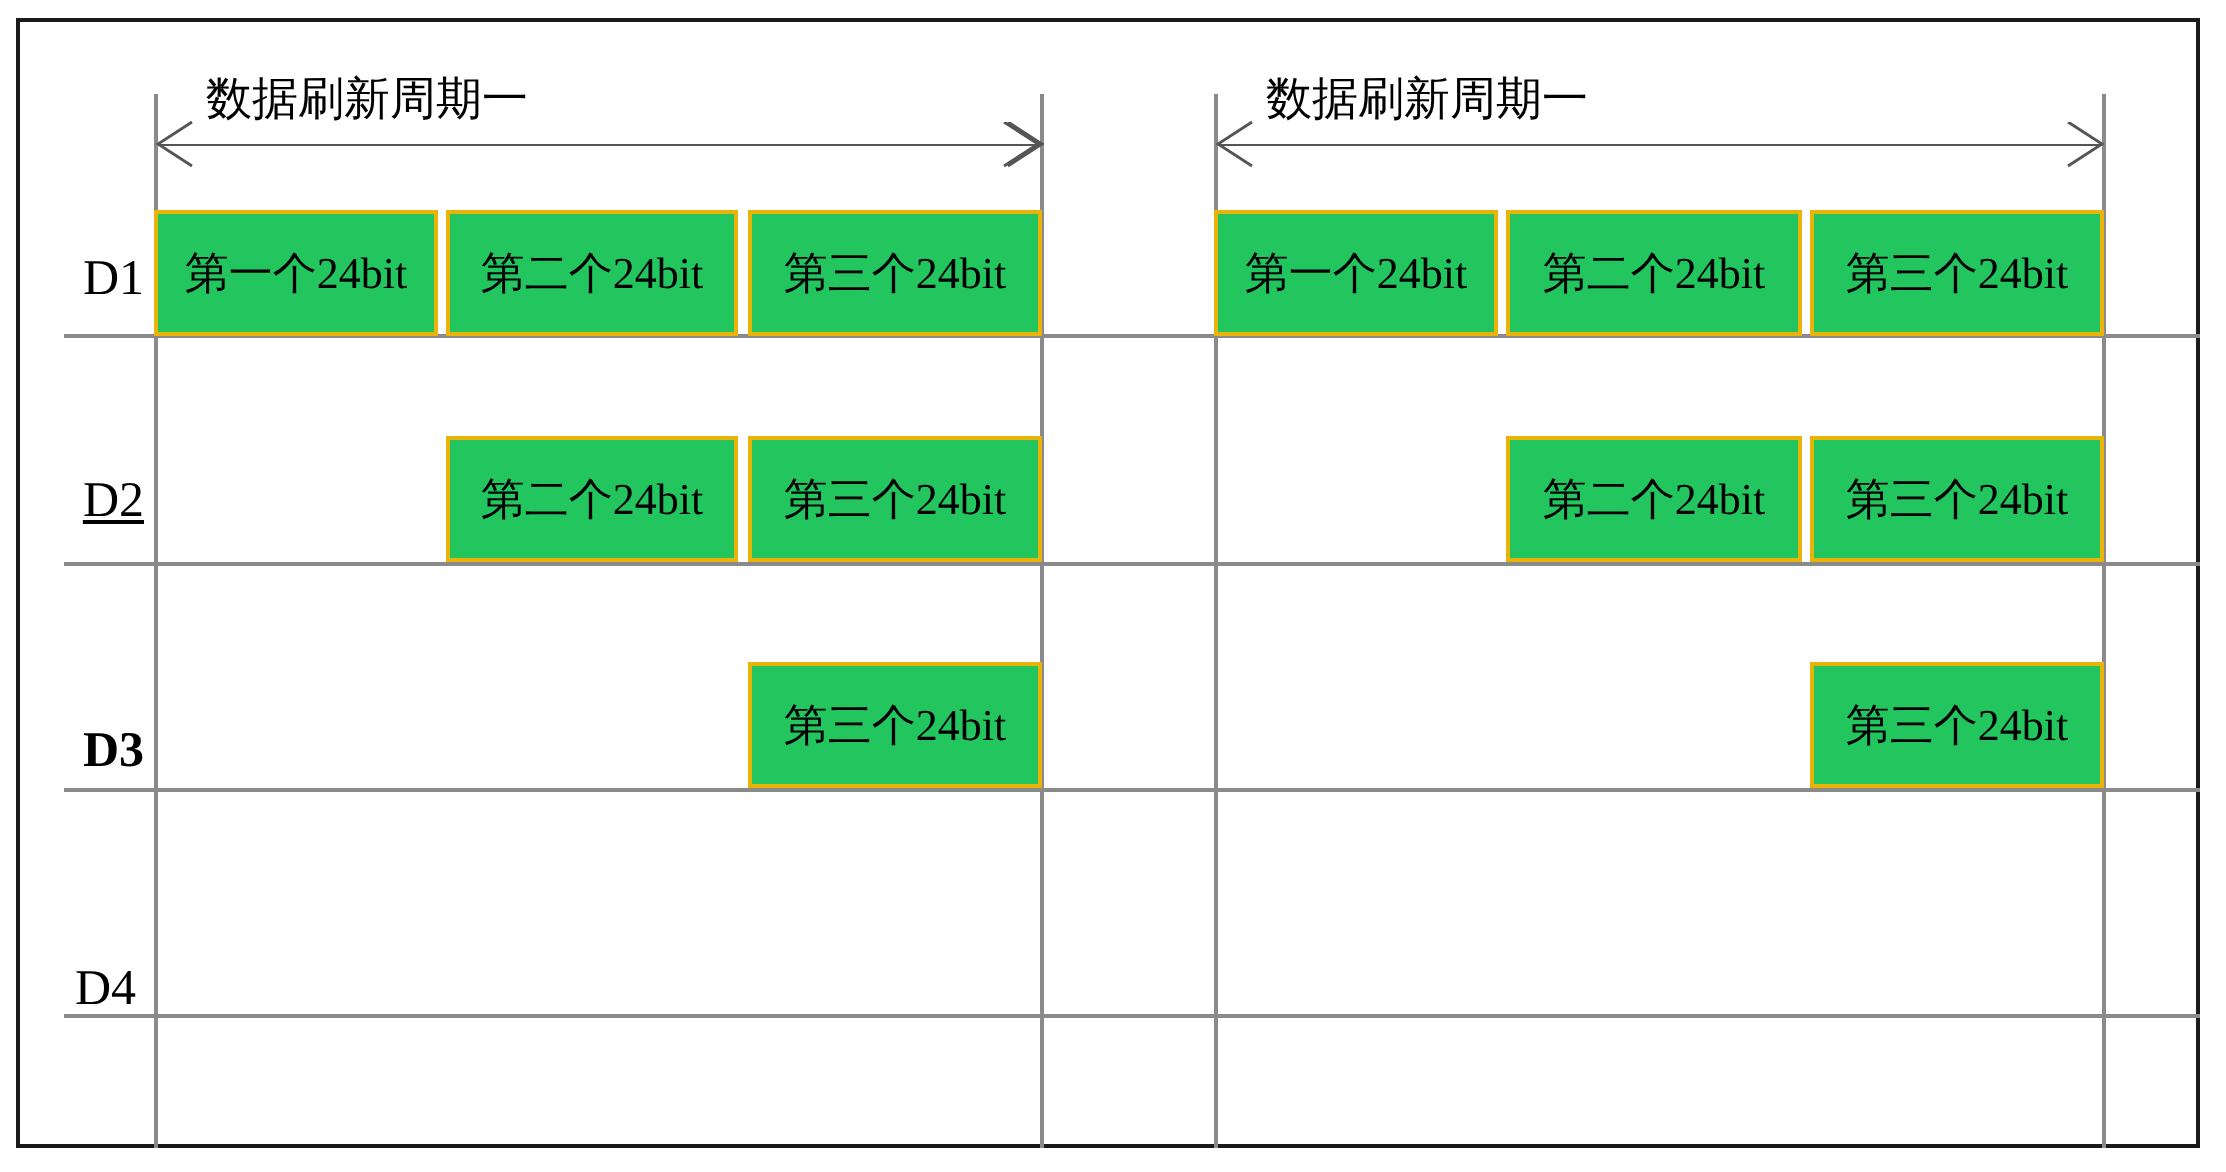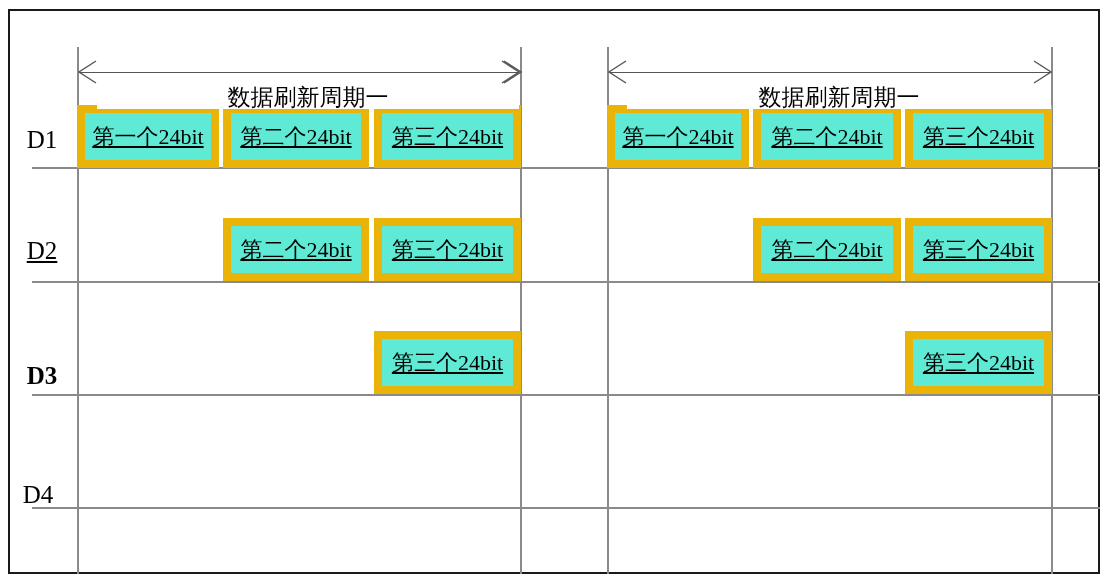--- a/index.html
+++ b/index.html
@@ -40,61 +40,58 @@
     position: absolute;
     height: 2px;
     background: #8a8a8a;
   }
 
   
   .row-label {
     position: absolute;
     font-size: 25px;
     line-height: 1;
-    text-align: center;
+    text-align: right;
     width: 60px;
     color: #000;
     letter-spacing: 0px;
   }
 
   
   .packet {
     position: absolute;
-    border: 8px solid #eab308;
+    border: 2px solid #eab308;
     box-sizing: border-box;
-    background: #5eead4;
+    background: #22c55e;
     display: flex;
     align-items: center;
     justify-content: center;
     font-size: 22px;
     line-height: 1;
     white-space: nowrap;
     color: #000;
-    text-decoration: underline;
   }
 
   
   .cycle-group {
     position: absolute;
     height: 44px;
   }
   .cycle-label {
     position: absolute;
     left: 18px;
     right: 0;
     top: -4px;
-    text-align: center;
     font-size: 23px;
     line-height: 1;
     white-space: nowrap;
     background: #ffffff;
     padding: 0 6px;
     box-sizing: border-box;
     z-index: 3;
-    margin-top: 48px;
   }
   .arrow-line {
     position: absolute;
     left: 0;
     right: 0;
     top: 30px;
     height: 1px;
     background: #555;
     z-index: 1;
   }

